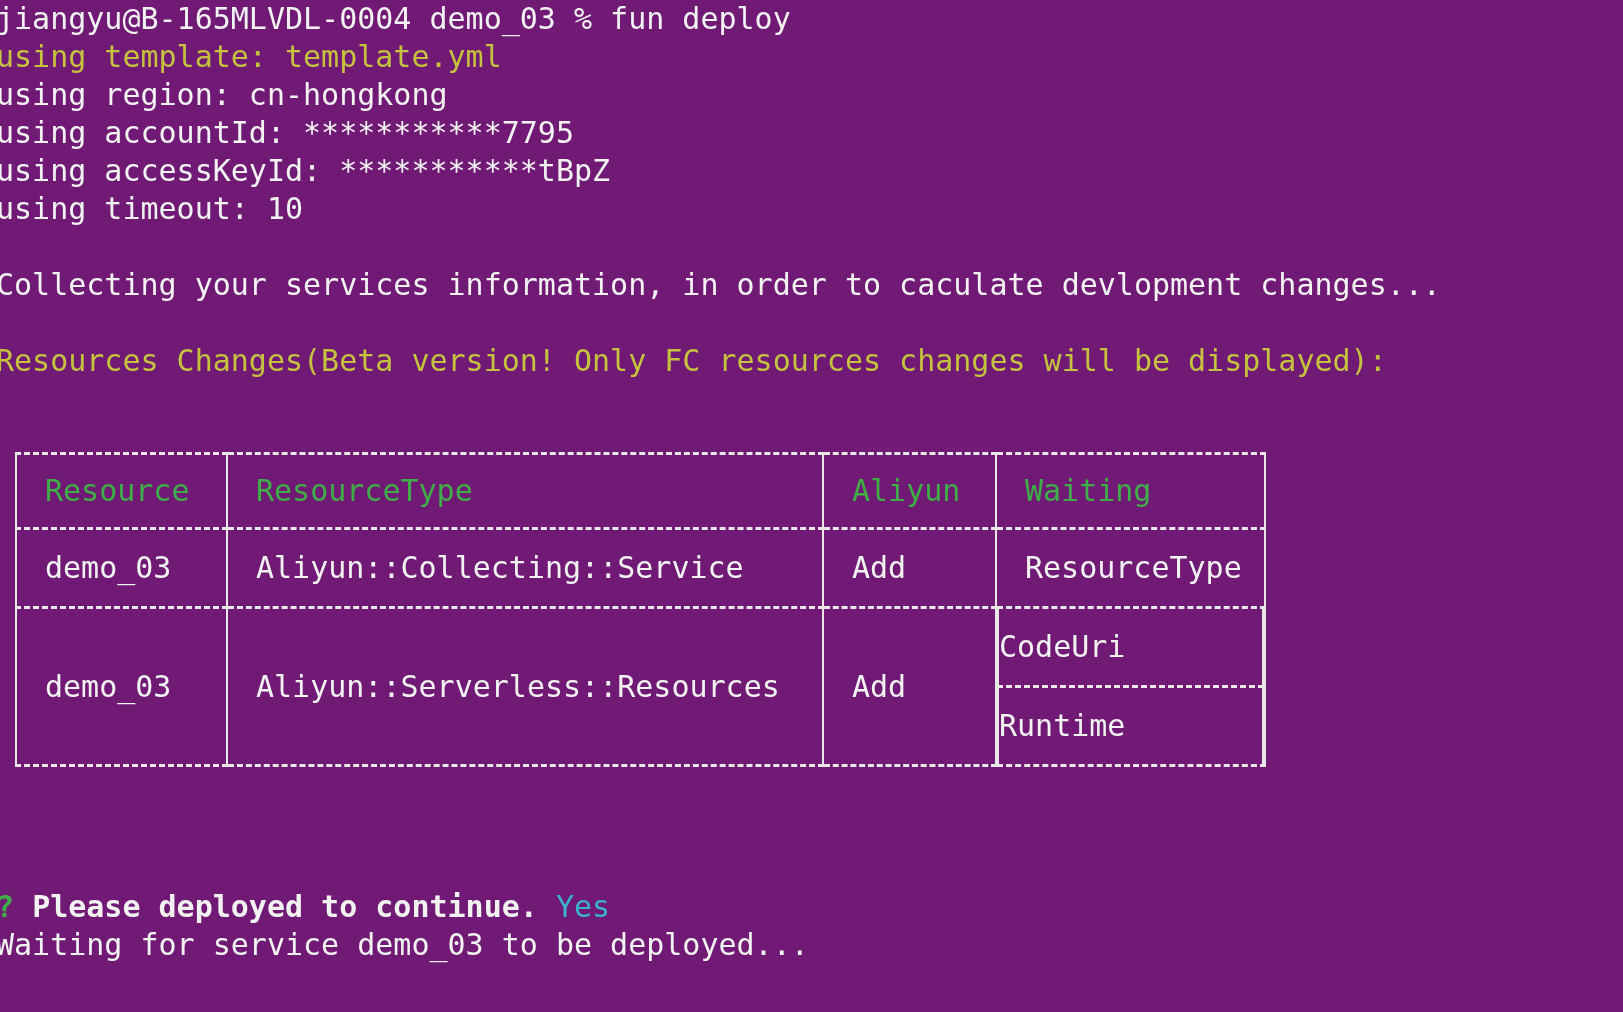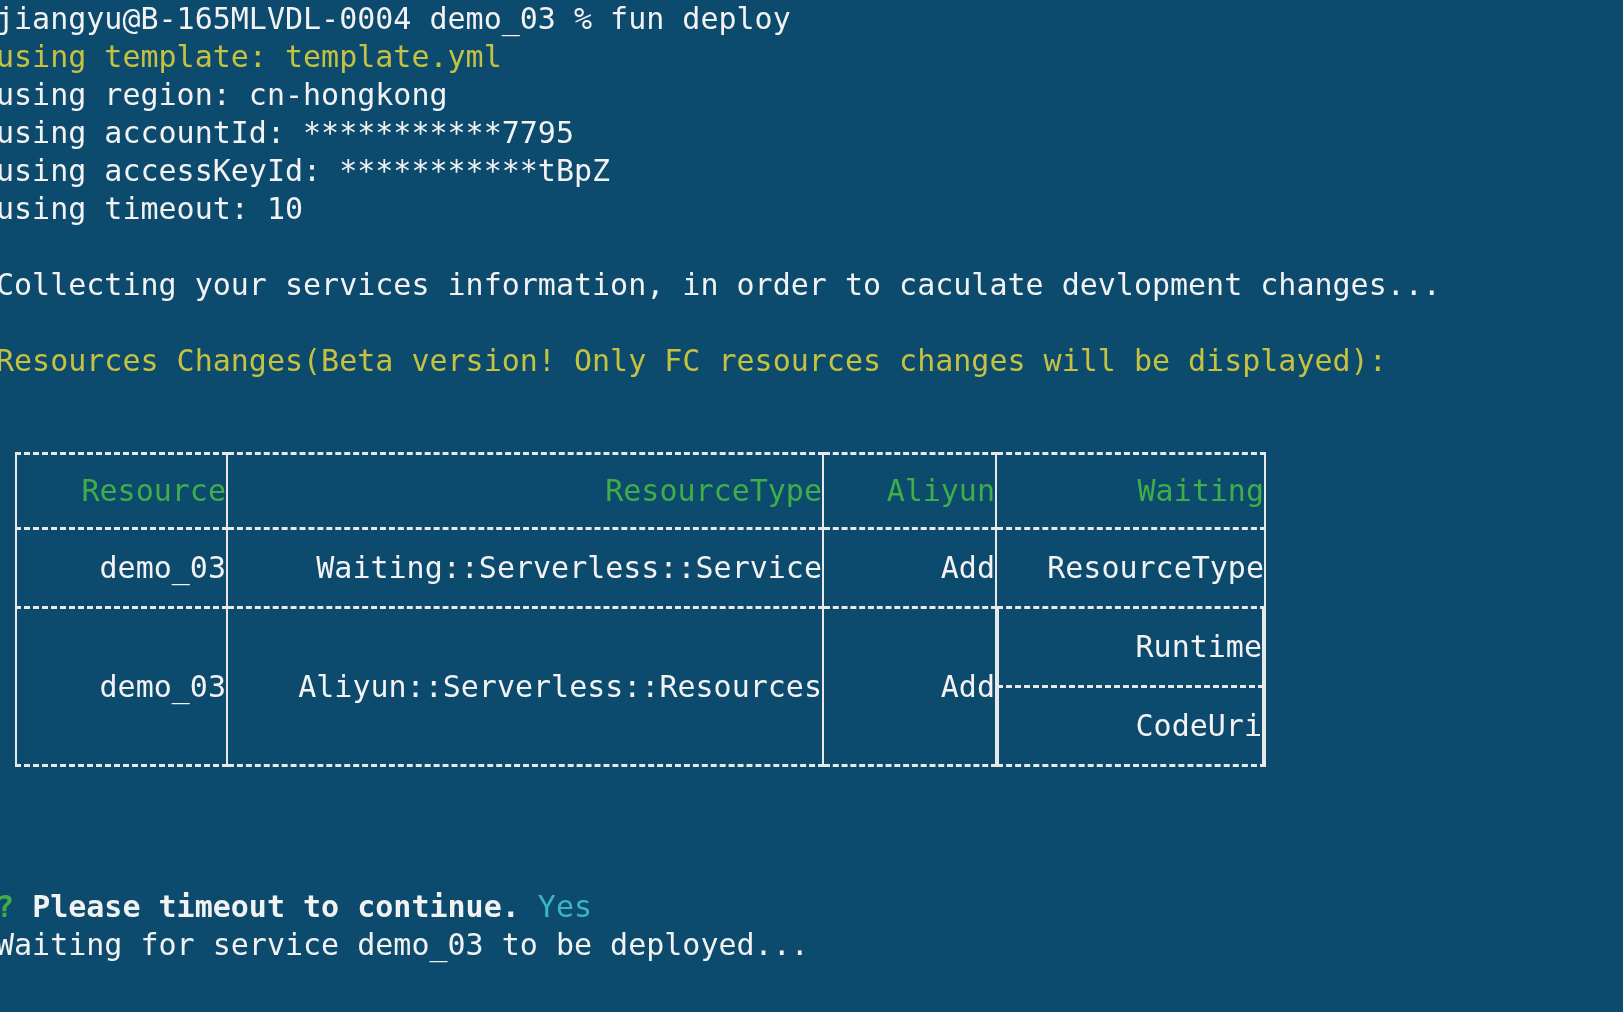--- a/index.html
+++ b/index.html
@@ -11,21 +11,21 @@
     width: 1623px;
     height: 1012px;
     overflow: hidden;
     font-family: "DejaVu Sans Mono", "Liberation Mono", monospace;
   }
 
   #terminal {
     position: relative;
     width: 1623px;
     height: 1012px;
-    background: #0c4a6e;
+    background: #701a75;
     color: #f2f2f2;
     font-size: 30px;
     line-height: 38px;
     letter-spacing: 0px;
     padding: 0;
     box-sizing: border-box;
   }
 
   .line {
     white-space: pre;
@@ -50,21 +50,21 @@
     top: 452px;
     width: 1249px;
     border-collapse: collapse;
     table-layout: fixed;
     font-size: 30px;
   }
   #changes-table td, #changes-table th {
     padding: 0;
     margin: 0;
     vertical-align: middle;
-    text-align: right;
+    text-align: left;
     font-weight: normal;
     border-left: 2px solid #e8e8e8;
     border-right: 2px solid #e8e8e8;
   }
   .hsep {
     border-top: 3px dashed #e8e8e8;
   }
   .hsep-bottom {
     border-bottom: 3px dashed #e8e8e8;
   }
@@ -130,43 +130,43 @@
     <tbody>
       <tr class="row-head">
         <td class="hsep cell-pad">Resource</td>
         <td class="hsep cell-pad">ResourceType</td>
         <td class="hsep cell-pad">Aliyun</td>
         <td class="hsep cell-pad">Waiting</td>
       </tr>
 
       <tr class="row-service">
         <td class="hsep cell-pad">demo_03</td>
-        <td class="hsep cell-pad">Waiting::Serverless::Service</td>
+        <td class="hsep cell-pad">Aliyun::Collecting::Service</td>
         <td class="hsep cell-pad">Add</td>
         <td class="hsep cell-pad">ResourceType</td>
       </tr>
 
       <tr class="row-func">
         <td class="hsep hsep-bottom cell-pad">demo_03</td>
         <td class="hsep hsep-bottom cell-pad">Aliyun::Serverless::Resources</td>
         <td class="hsep hsep-bottom cell-pad">Add</td>
         <td class="hsep hsep-bottom prop-cell">
           <table class="prop-sub">
             <tbody>
               <tr>
-                  <td>Runtime</td>
+                  <td>CodeUri</td>
                 </tr>
               <tr>
-                  <td>CodeUri</td>
+                  <td>Runtime</td>
                 </tr>
             </tbody>
           </table>
         </td>
       </tr>
     </tbody>
   </table>
 
   <div id="prompt-block">
-    <div class="line"><span class="c-green bold">?</span><span class="c-white bold"> </span><span class="c-white bold">Please timeout to continue.</span><span class="c-white"> </span><span class="c-cyan">Yes</span></div>
+    <div class="line"><span class="c-green bold">?</span><span class="c-white bold"> </span><span class="c-white bold">Please deployed to continue.</span><span class="c-white"> </span><span class="c-cyan">Yes</span></div>
     <div class="line c-white">Waiting for service demo_03 to be deployed...</div>
   </div>
 
 </div>
 
 </body></html>

